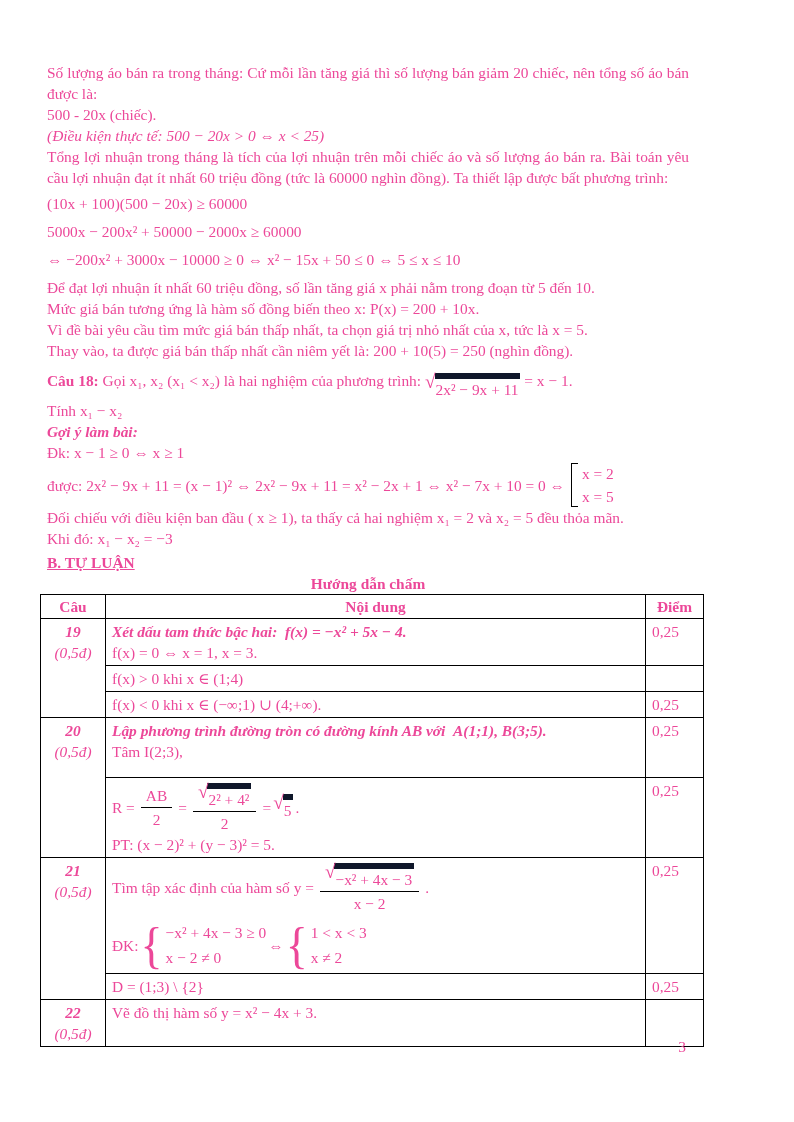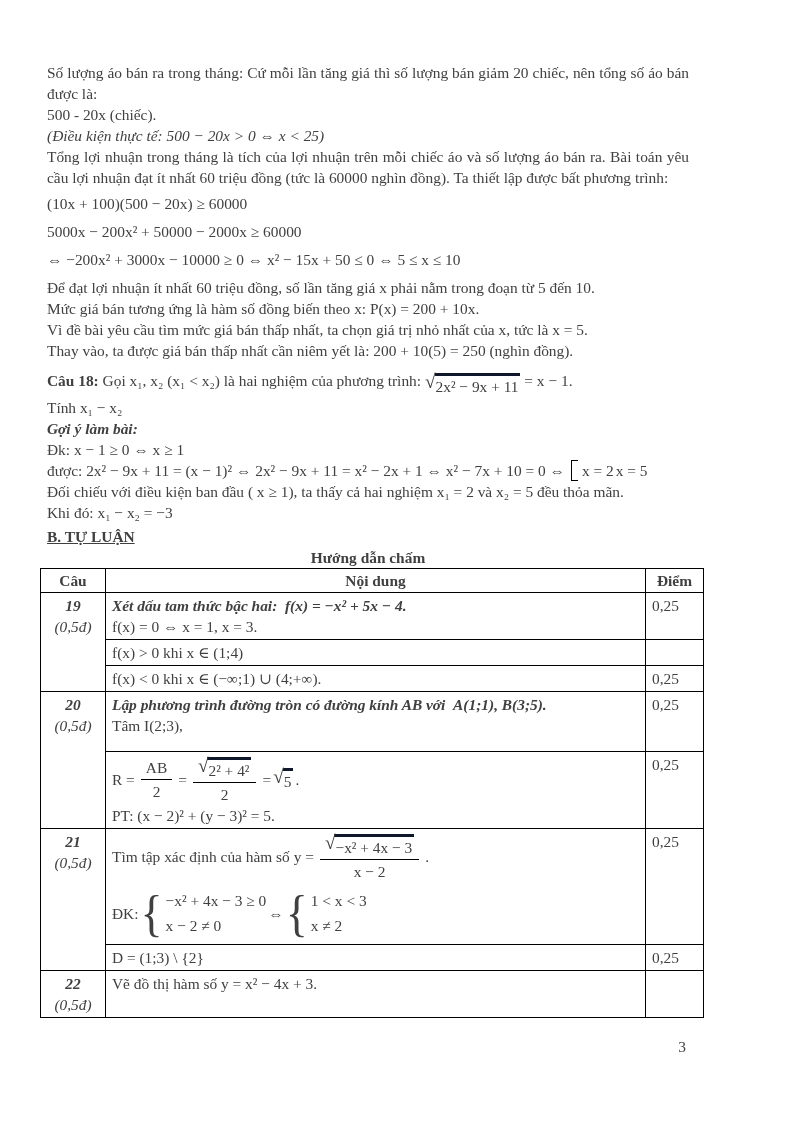--- a/index.html
+++ b/index.html
@@ -1,48 +1,48 @@
 <!DOCTYPE html>
 <html><head>
 <meta charset="utf-8">
 <style>
   html,body{margin:0;padding:0;background:#fff;}
   .page{
     position:relative;width:736px;height:1122px;overflow:hidden;background:#fff;
     font-family:"Liberation Serif","DejaVu Serif",serif;
-    font-size:15.4px;line-height:21px;color:#404040;
+    font-size:15.4px;line-height:21px;color:#ec4899;
     box-sizing:border-box;padding:62px 47px 14px 47px;
   }
   .ln{margin:0;}
   .just{text-align:justify;}
   .it{font-style:italic;}
   .bld{font-weight:bold;}
   .bi{font-weight:bold;font-style:italic;}
   .fm{margin:5px 0 7px 0;}
   .mt8{margin-top:9px;}
   .mt3{margin-top:3px;text-decoration:underline;}
   .center{text-align:center;}
 
   
   .sqrt{display:inline-flex;align-items:flex-start;vertical-align:-3px;}
   .rad{font-size:1.25em;line-height:1;margin-right:-1px;transform:translateY(-1px);}
-  .ov{border-top:3px solid #0f172a;padding:0 2px 0 1px;}
+  .ov{border-top:6px solid #0f172a;padding:0 2px 0 1px;}
 
   
   .frac{display:inline-flex;flex-direction:column;text-align:center;margin:0 4px;}
   .frac>.num{border-bottom:1px solid #000;padding:0 5px 1px 5px;}
   .frac>.den{padding:1px 5px 0 5px;}
 
   
   .fline{display:flex;align-items:center;gap:2px;}
 
   
   .cases{display:inline-flex;align-items:center;margin-left:4px;}
   .cases .bracket{width:6px;align-self:stretch;border-left:1.5px solid #000;border-top:1.5px solid #000;border-bottom:1.5px solid #000;margin-right:4px;}
-  .cases .stack{display:flex;gap:2px;}
+  .cases .stack{display:flex;flex-direction:column;gap:2px;}
 
   
   .sys{display:inline-flex;align-items:center;}
   .brace{font-size:46px;line-height:1;font-weight:400;transform:scaleY(1.12);margin-right:3px;}
   .sys .stack{display:flex;flex-direction:column;gap:4px;}
 
   
   table.grading{border-collapse:collapse;width:663px;margin-left:-7px;table-layout:fixed;}
   .grading th,.grading td{border:1px solid #000;padding:2px 6px;vertical-align:top;box-sizing:border-box;}
   .grading th{text-align:center;font-weight:bold;padding:1px 2px;}

